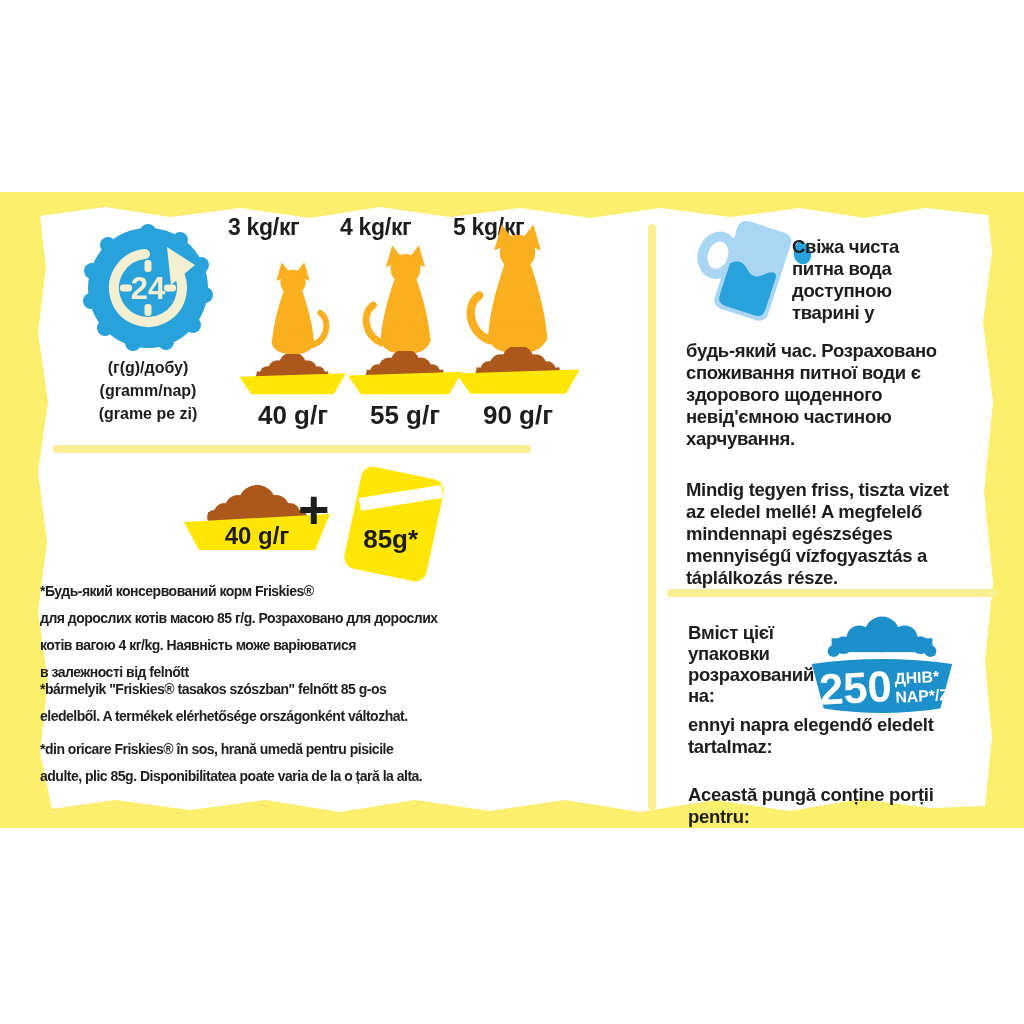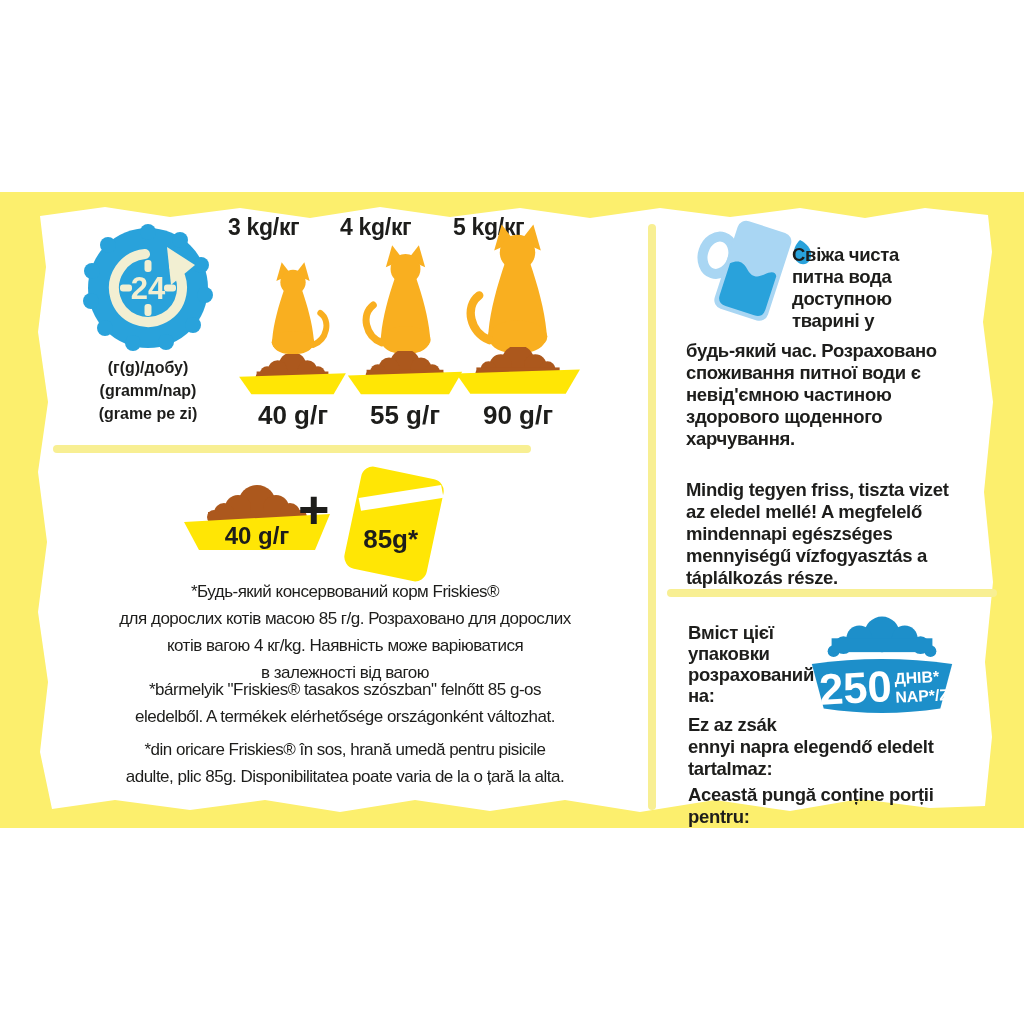--- a/index.html
+++ b/index.html
@@ -10,23 +10,23 @@
     clip-path:polygon(40px 24px,105px 15px,170px 25px,240px 16px,310px 26px,380px 15px,450px 25px,520px 16px,590px 26px,660px 16px,730px 25px,800px 16px,865px 26px,925px 16px,988px 23px,
     992px 60px,983px 130px,993px 210px,984px 300px,993px 390px,985px 470px,992px 545px,985px 614px,
     930px 616px,860px 607px,790px 619px,715px 608px,640px 620px,565px 608px,490px 619px,415px 608px,340px 620px,265px 608px,190px 618px,115px 608px,52px 617px,
     40px 560px,48px 490px,38px 420px,47px 350px,38px 280px,48px 210px,38px 140px,46px 75px);}
   .abs{position:absolute;}
   .divider{position:absolute;background:#f8ef93;border-radius:4px;z-index:3;}
   .content{position:absolute;inset:0;z-index:4;}
   .kg-label{position:absolute;width:130px;text-align:left;font-size:23px;font-weight:bold;letter-spacing:-0.3px;}
   .amount-label{position:absolute;width:140px;text-align:center;font-size:26px;font-weight:bold;}
   .clock-sub{position:absolute;left:68px;top:356px;width:160px;text-align:center;font-size:16px;line-height:23px;font-weight:bold;}
-  .para{position:absolute;left:40px;width:610px;text-align:center;font-weight:normal;font-size:17px;line-height:27px;letter-spacing:-0.5px;}
+  .para{position:absolute;left:40px;width:610px;font-weight:bold;font-size:14px;line-height:27px;letter-spacing:-0.5px;}
   .rline{font-weight:bold;font-size:18.5px;line-height:22px;letter-spacing:-0.3px;}
-  .water-side{position:absolute;left:792px;top:244px;width:210px;}
+  .water-side{position:absolute;left:792px;top:236px;width:210px;}
   .water-full{position:absolute;left:686px;top:340px;width:310px;}
   .water-hu{position:absolute;left:686px;top:434px;width:310px;margin-top:45px;}
   .portions-label{position:absolute;left:688px;top:622px;width:120px;}
   .portions-label .rline{line-height:21px;}
   .portions-hu{position:absolute;left:688px;top:714px;width:300px;}
   .portions-ro{position:absolute;left:688px;top:784px;width:310px;}
   .plus{position:absolute;left:298px;top:482px;font-size:54px;font-weight:bold;line-height:54px;}
   svg text{font-family:"Liberation Sans",sans-serif;font-weight:bold;}
   .pouch-svg{transform:rotate(12deg);}
   .mirror{transform:scaleX(-1);}
@@ -170,21 +170,21 @@
     <svg class="abs pouch-svg" style="left:344px;top:464px;" width="100" height="120" viewBox="0 0 100 120">
       <rect x="8" y="8" width="84" height="104" rx="12" fill="#ffe605"></rect>
       <polygon points="10,42 88,12 93,24 15,54" fill="#ffffff"></polygon>
       <text x="50" y="84" text-anchor="middle" font-size="26" fill="#1d1d1b" transform="rotate(-12 50 76)">85g*</text>
     </svg>
 
     <div class="para" style="top:578px;">
       <div>*Будь-який консервований корм Friskies®</div>
       <div>для дорослих котів масою 85 г/g. Розраховано для дорослих</div>
       <div>котів вагою 4 кг/kg. Наявність може варіюватися</div>
-      <div>в залежності від вагою</div>
+      <div>в залежності від felnőtt</div>
     </div>
     <div class="para" style="top:676px;">
       <div>*bármelyik "Friskies® tasakos szószban" felnőtt 85 g-os</div>
       <div>eledelből. A termékek elérhetősége országonként változhat.</div>
     </div>
     <div class="para" style="top:736px;">
       <div>*din oricare Friskies® în sos, hrană umedă pentru pisicile</div>
       <div>adulte, plic 85g. Disponibilitatea poate varia de la o țară la alta.</div>
     </div>
 
@@ -199,22 +199,22 @@
 
     <div class="water-side">
       <div class="rline">Свіжа чиста</div>
       <div class="rline">питна вода</div>
       <div class="rline">доступною</div>
       <div class="rline">тварині у</div>
     </div>
     <div class="water-full">
       <div class="rline">будь-який час. Розраховано</div>
       <div class="rline">споживання питної води є</div>
+      <div class="rline">здорового щоденного</div>
       <div class="rline">невід'ємною частиною</div>
-      <div class="rline">здорового щоденного</div>
       <div class="rline">харчування.</div>
     </div>
     <div class="water-hu">
       <div class="rline">Mindig tegyen friss, tiszta vizet</div>
       <div class="rline">az eledel mellé! A megfelelő</div>
       <div class="rline">mindennapi egészséges</div>
       <div class="rline">mennyiségű vízfogyasztás a</div>
       <div class="rline">táplálkozás része.</div>
     </div>
 
@@ -238,21 +238,20 @@
       </g>
       <path d="M14,52 Q85,42 156,52 L144,97 Q85,106 26,97 Z" fill="#1d8fca"></path>
       <g transform="rotate(-3 85 75)" fill="#ffffff">
         <text x="58" y="90" text-anchor="middle" font-size="44">250</text>
         <text x="98" y="73" font-size="16">ДНІВ*</text>
         <text x="98" y="92" font-size="16">NAP*/ZILE*</text>
       </g>
     </svg>
 
     <div class="portions-hu">
-      <div class="rline">Ez az zsák</div>
       <div class="rline">ennyi napra elegendő eledelt</div>
       <div class="rline">tartalmaz:</div>
     </div>
     <div class="portions-ro">
       <div class="rline">Această pungă conține porții pentru:</div>
     </div>
 
   </div>
 </div>
 

